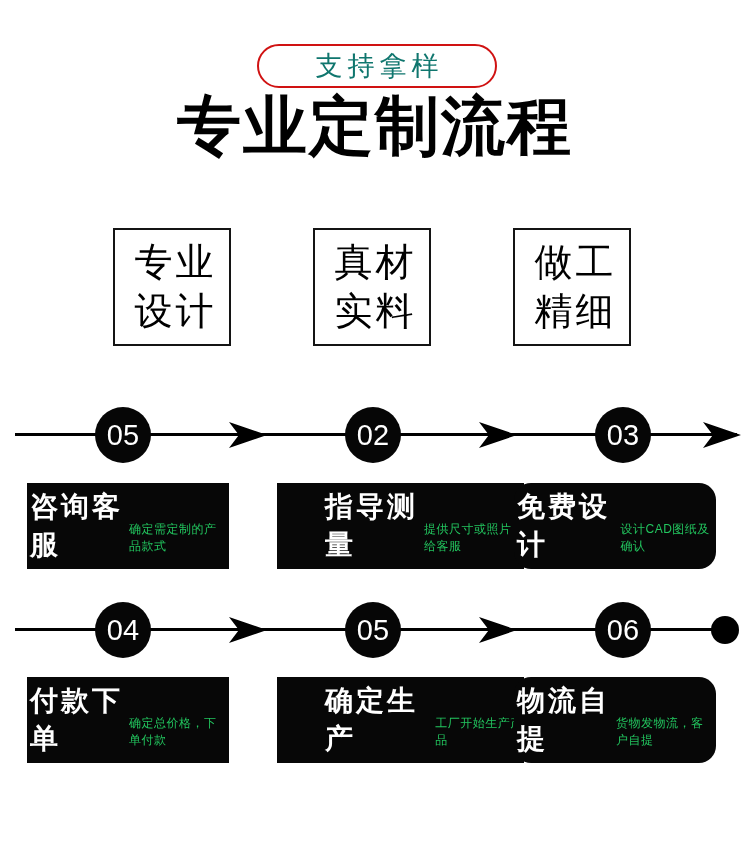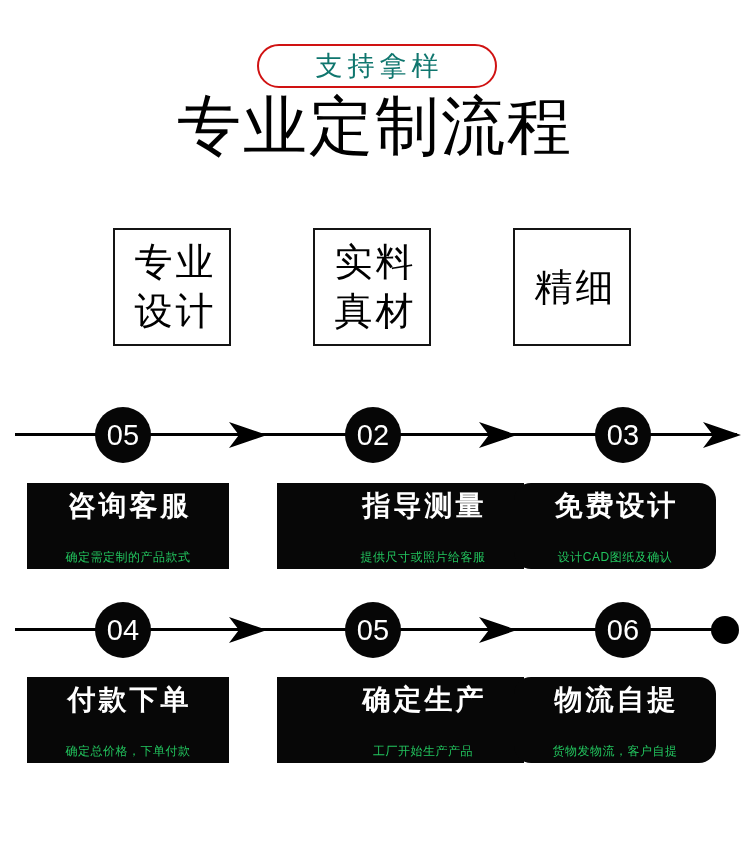--- a/index.html
+++ b/index.html
@@ -9,21 +9,21 @@
     overflow:hidden;
   }
   .badge {
     position:absolute; left:257px; top:44px; width:240px; height:44px;
     box-sizing:border-box; border:2px solid #d01212; border-radius:24px;
     display:flex; align-items:center; justify-content:center;
     color:#0f766e; font-size:27px; letter-spacing:5px; padding-left:5px;
   }
   .title {
     position:absolute; top:90px; left:0; width:750px; margin:0;
-    text-align:center; font-size:64px; font-weight:normal; line-height:1.15;
+    text-align:center; font-size:64px; font-weight:bold; line-height:1.15;
     letter-spacing:2px; color:#000;
   }
   .feature {
     position:absolute; top:228px; width:118px; height:118px; box-sizing:border-box;
     border:2px solid #141414; background:#fff;
     display:flex; flex-direction:column; align-items:center; justify-content:center;
     font-size:38px; letter-spacing:3px; line-height:1.28; padding-left:7px;
   }
   .pf1 { left:113px; } .pf2 { left:313px; } .pf3 { left:513px; }
 
@@ -43,21 +43,21 @@
     clip-path:polygon(0 0, 100% 50%, 0 100%, 26% 50%);
   }
   .pa1 { left:229px; } .pa2 { left:479px; } .pa-end { left:703px; }
   .end-dot {
     position:absolute; top:14px; left:711px; width:28px; height:28px;
     border-radius:50%; background:#000;
   }
 
   .step-box {
     position:absolute; width:202px; height:86px; background:#070707; color:#fff;
-    display:flex; flex-direction:column; align-items:center; justify-content:center;
+    display:flex; flex-direction:row; align-items:center; justify-content:center;
   }
   .sr1 { top:483px; } .sr2 { top:677px; }
   .pb1 { left:27px; } .pb2 { left:277px;padding-left:45px; } .pb3 { left:514px;border-radius:17px; }
   .step-title { font-size:28px; font-weight:bold; letter-spacing:3px; padding-left:3px; }
   .step-desc { font-size:12px; margin-top:24px; letter-spacing:0.5px; color:#22c55e; }
 </style>
 </head>
 <body>
 
 <div>
@@ -66,24 +66,25 @@
     <span>支持拿样</span>
   </div>
 
   <h1 class="title">专业定制流程</h1>
 
   <div class="feature pf1">
     <span>专业</span>
     <span>设计</span>
   </div>
   <div class="feature pf2">
+    <span>真材</span>
     <span>实料</span>
-    <span>真材</span>
   </div>
   <div class="feature pf3">
+    <span>做工</span>
     <span>精细</span>
   </div>
 
   <div class="flow-row row1">
     <div class="flow-line"></div>
     <div class="flow-circle pc1">
       <span>05</span>
     </div>
     <div class="arrow pa1"></div>
     <div class="flow-circle pc2">

